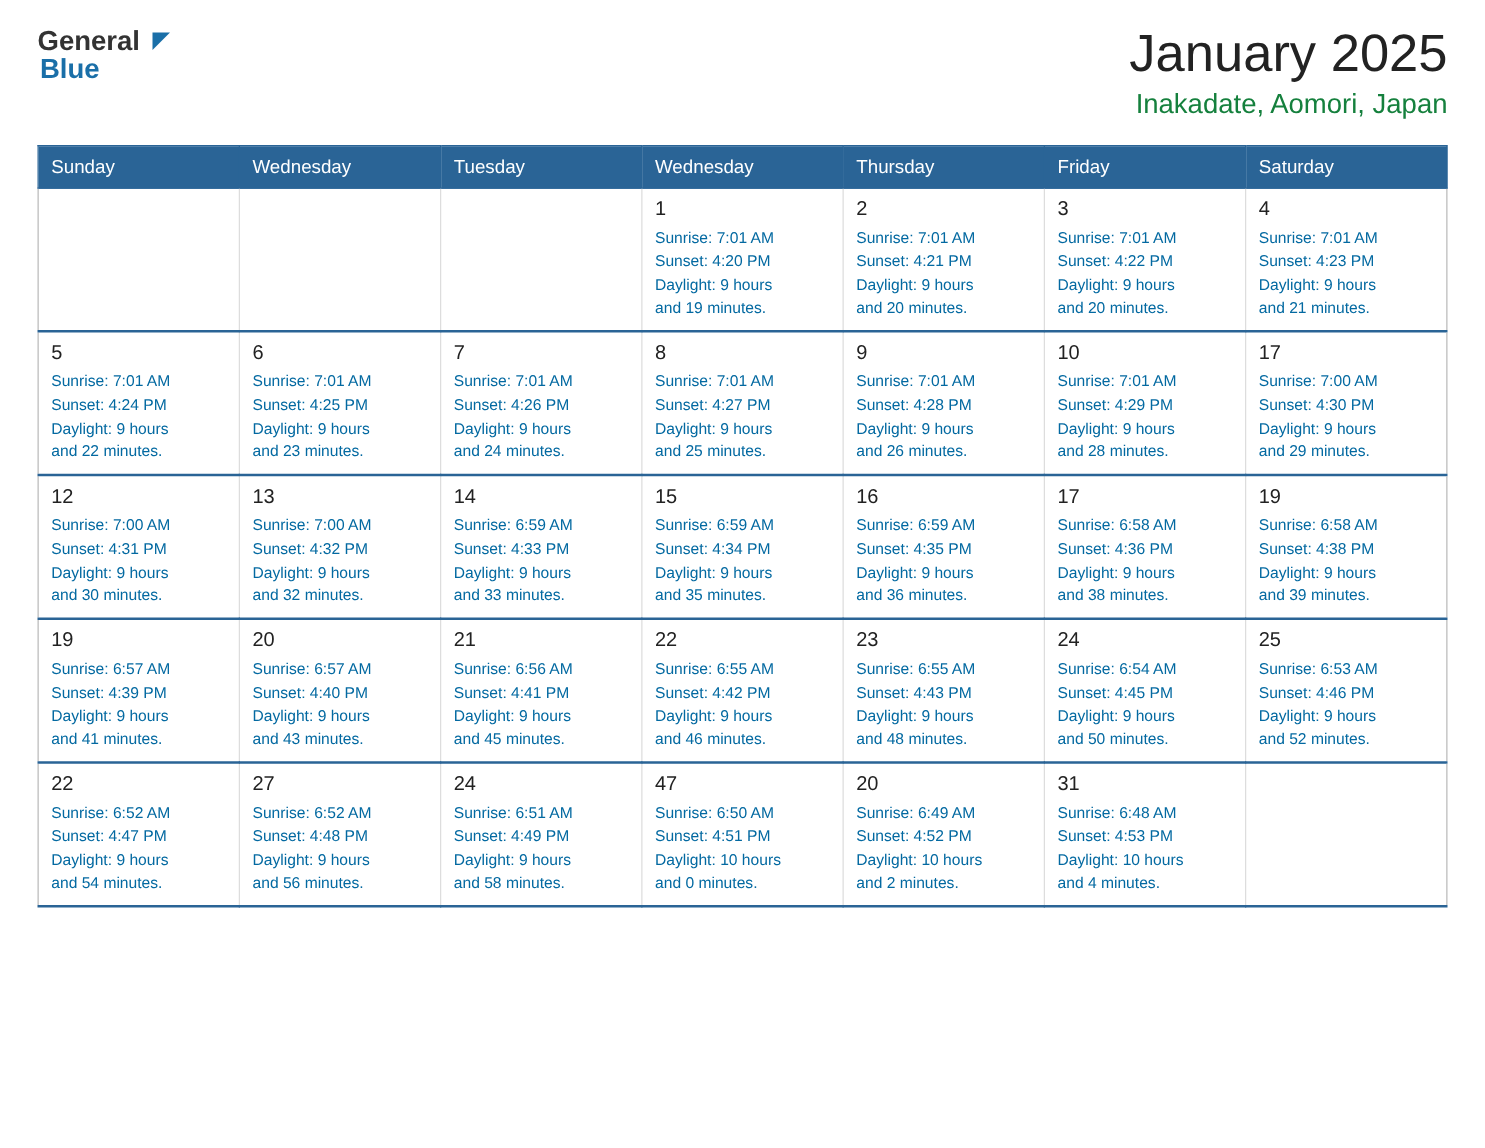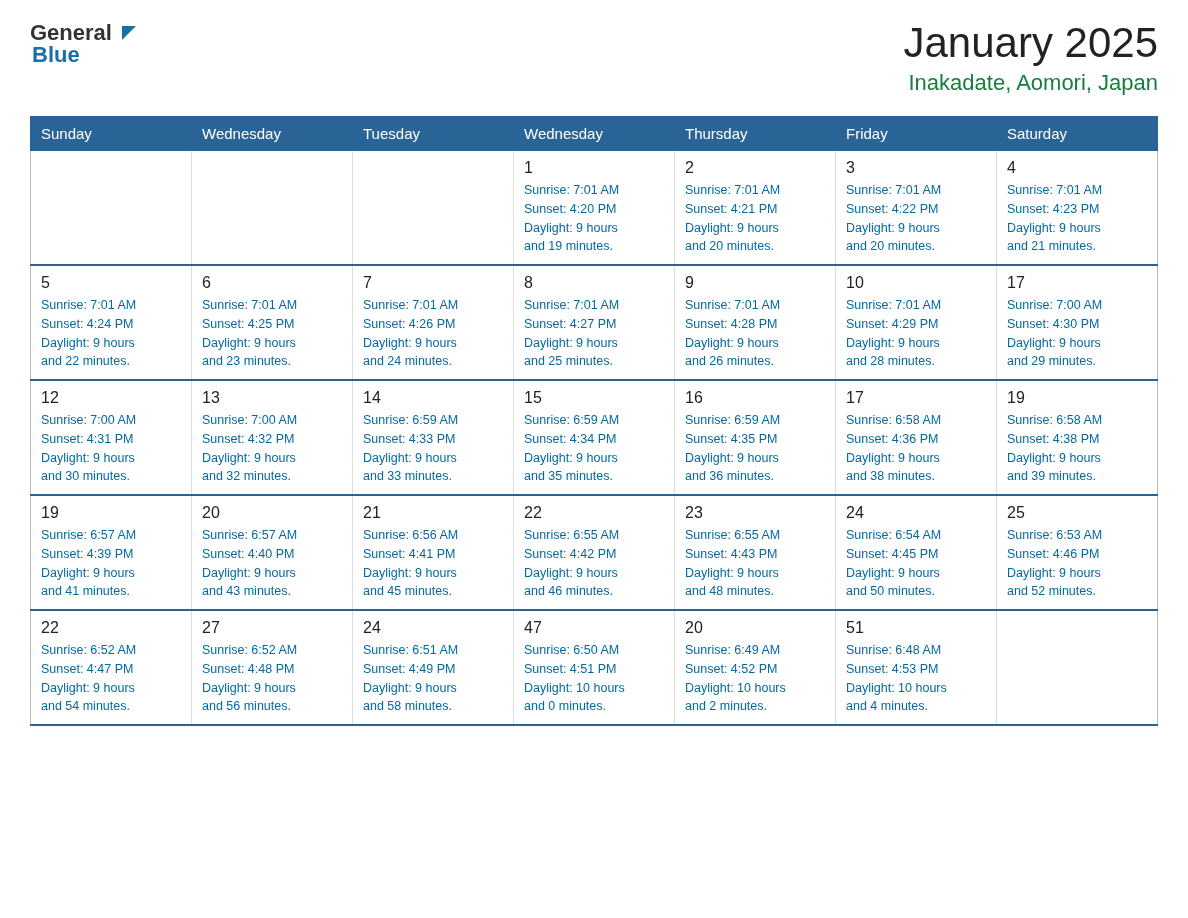--- a/index.html
+++ b/index.html
@@ -250,19 +250,19 @@
         </td>
         <td>
           <span class="day-number">47</span>
           <div class="day-info">Sunrise: 6:50 AM<br>Sunset: 4:51 PM<br>Daylight: 10 hours<br>and 0 minutes.</div>
         </td>
         <td>
           <span class="day-number">20</span>
           <div class="day-info">Sunrise: 6:49 AM<br>Sunset: 4:52 PM<br>Daylight: 10 hours<br>and 2 minutes.</div>
         </td>
         <td>
-          <span class="day-number">51</span>
+          <span class="day-number">31</span>
           <div class="day-info">Sunrise: 6:48 AM<br>Sunset: 4:53 PM<br>Daylight: 10 hours<br>and 4 minutes.</div>
         </td>
         <td></td>
       </tr>
     </tbody>
 </table>
 
 </body></html>

